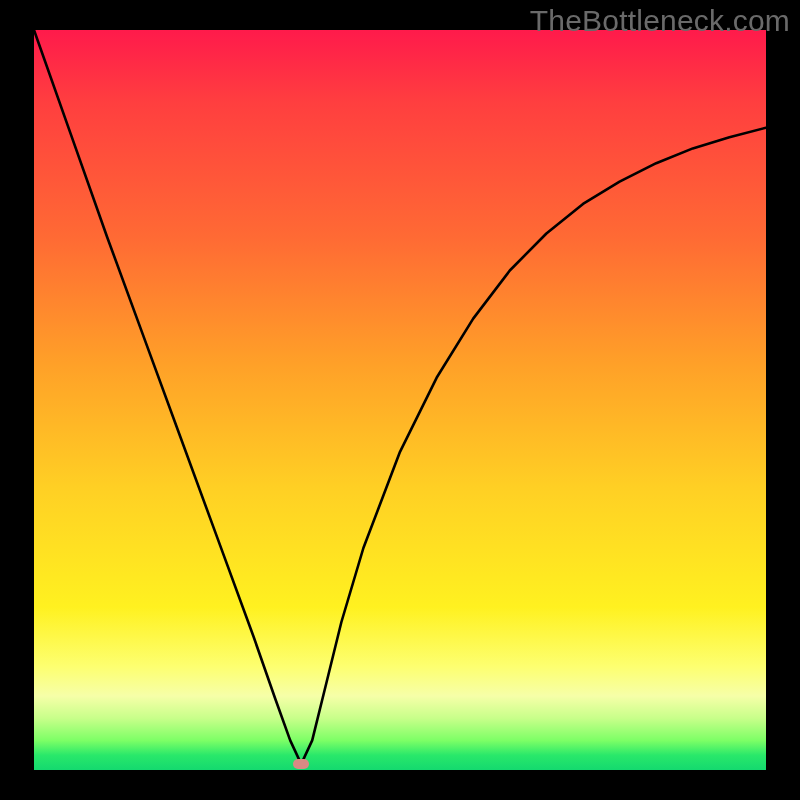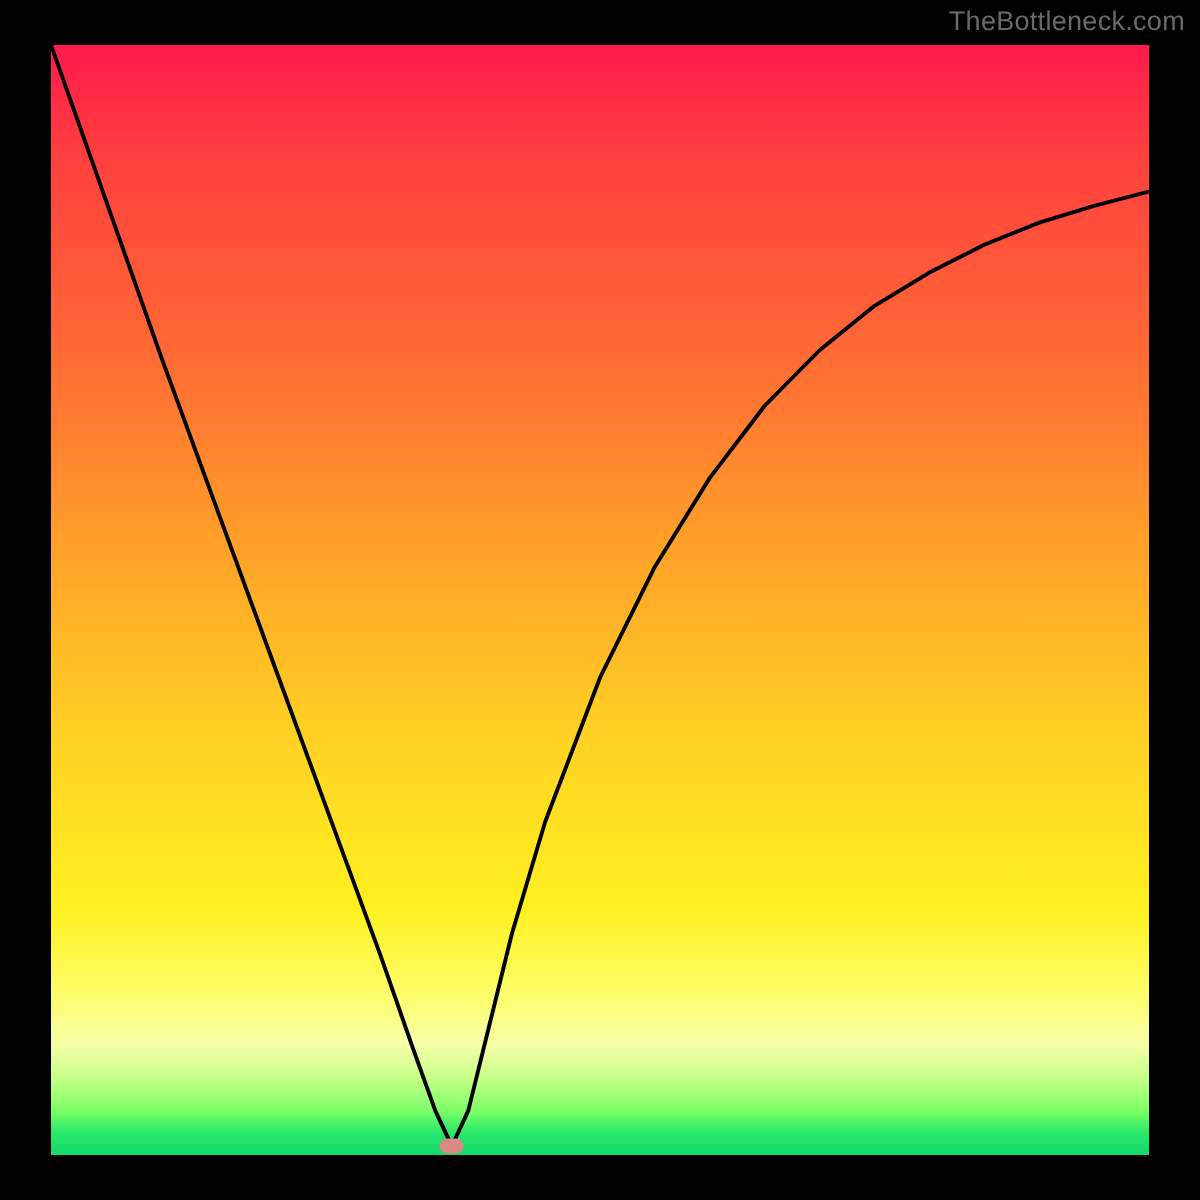--- a/index.html
+++ b/index.html
@@ -15,21 +15,21 @@
     position: relative;
     width: 800px;
     height: 800px;
     background: #000;
   }
   .watermark {
     position: absolute;
     top: 4px;
     right: 10px;
     color: #6a6a6a;
-    font-size: 18px;
+    font-size: 30px;
     font-weight: 500;
     letter-spacing: 0.2px;
     z-index: 5;
   }
   .plot-area {
     position: absolute;
     left: 34px;
     top: 30px;
     width: 732px;
     height: 740px;

